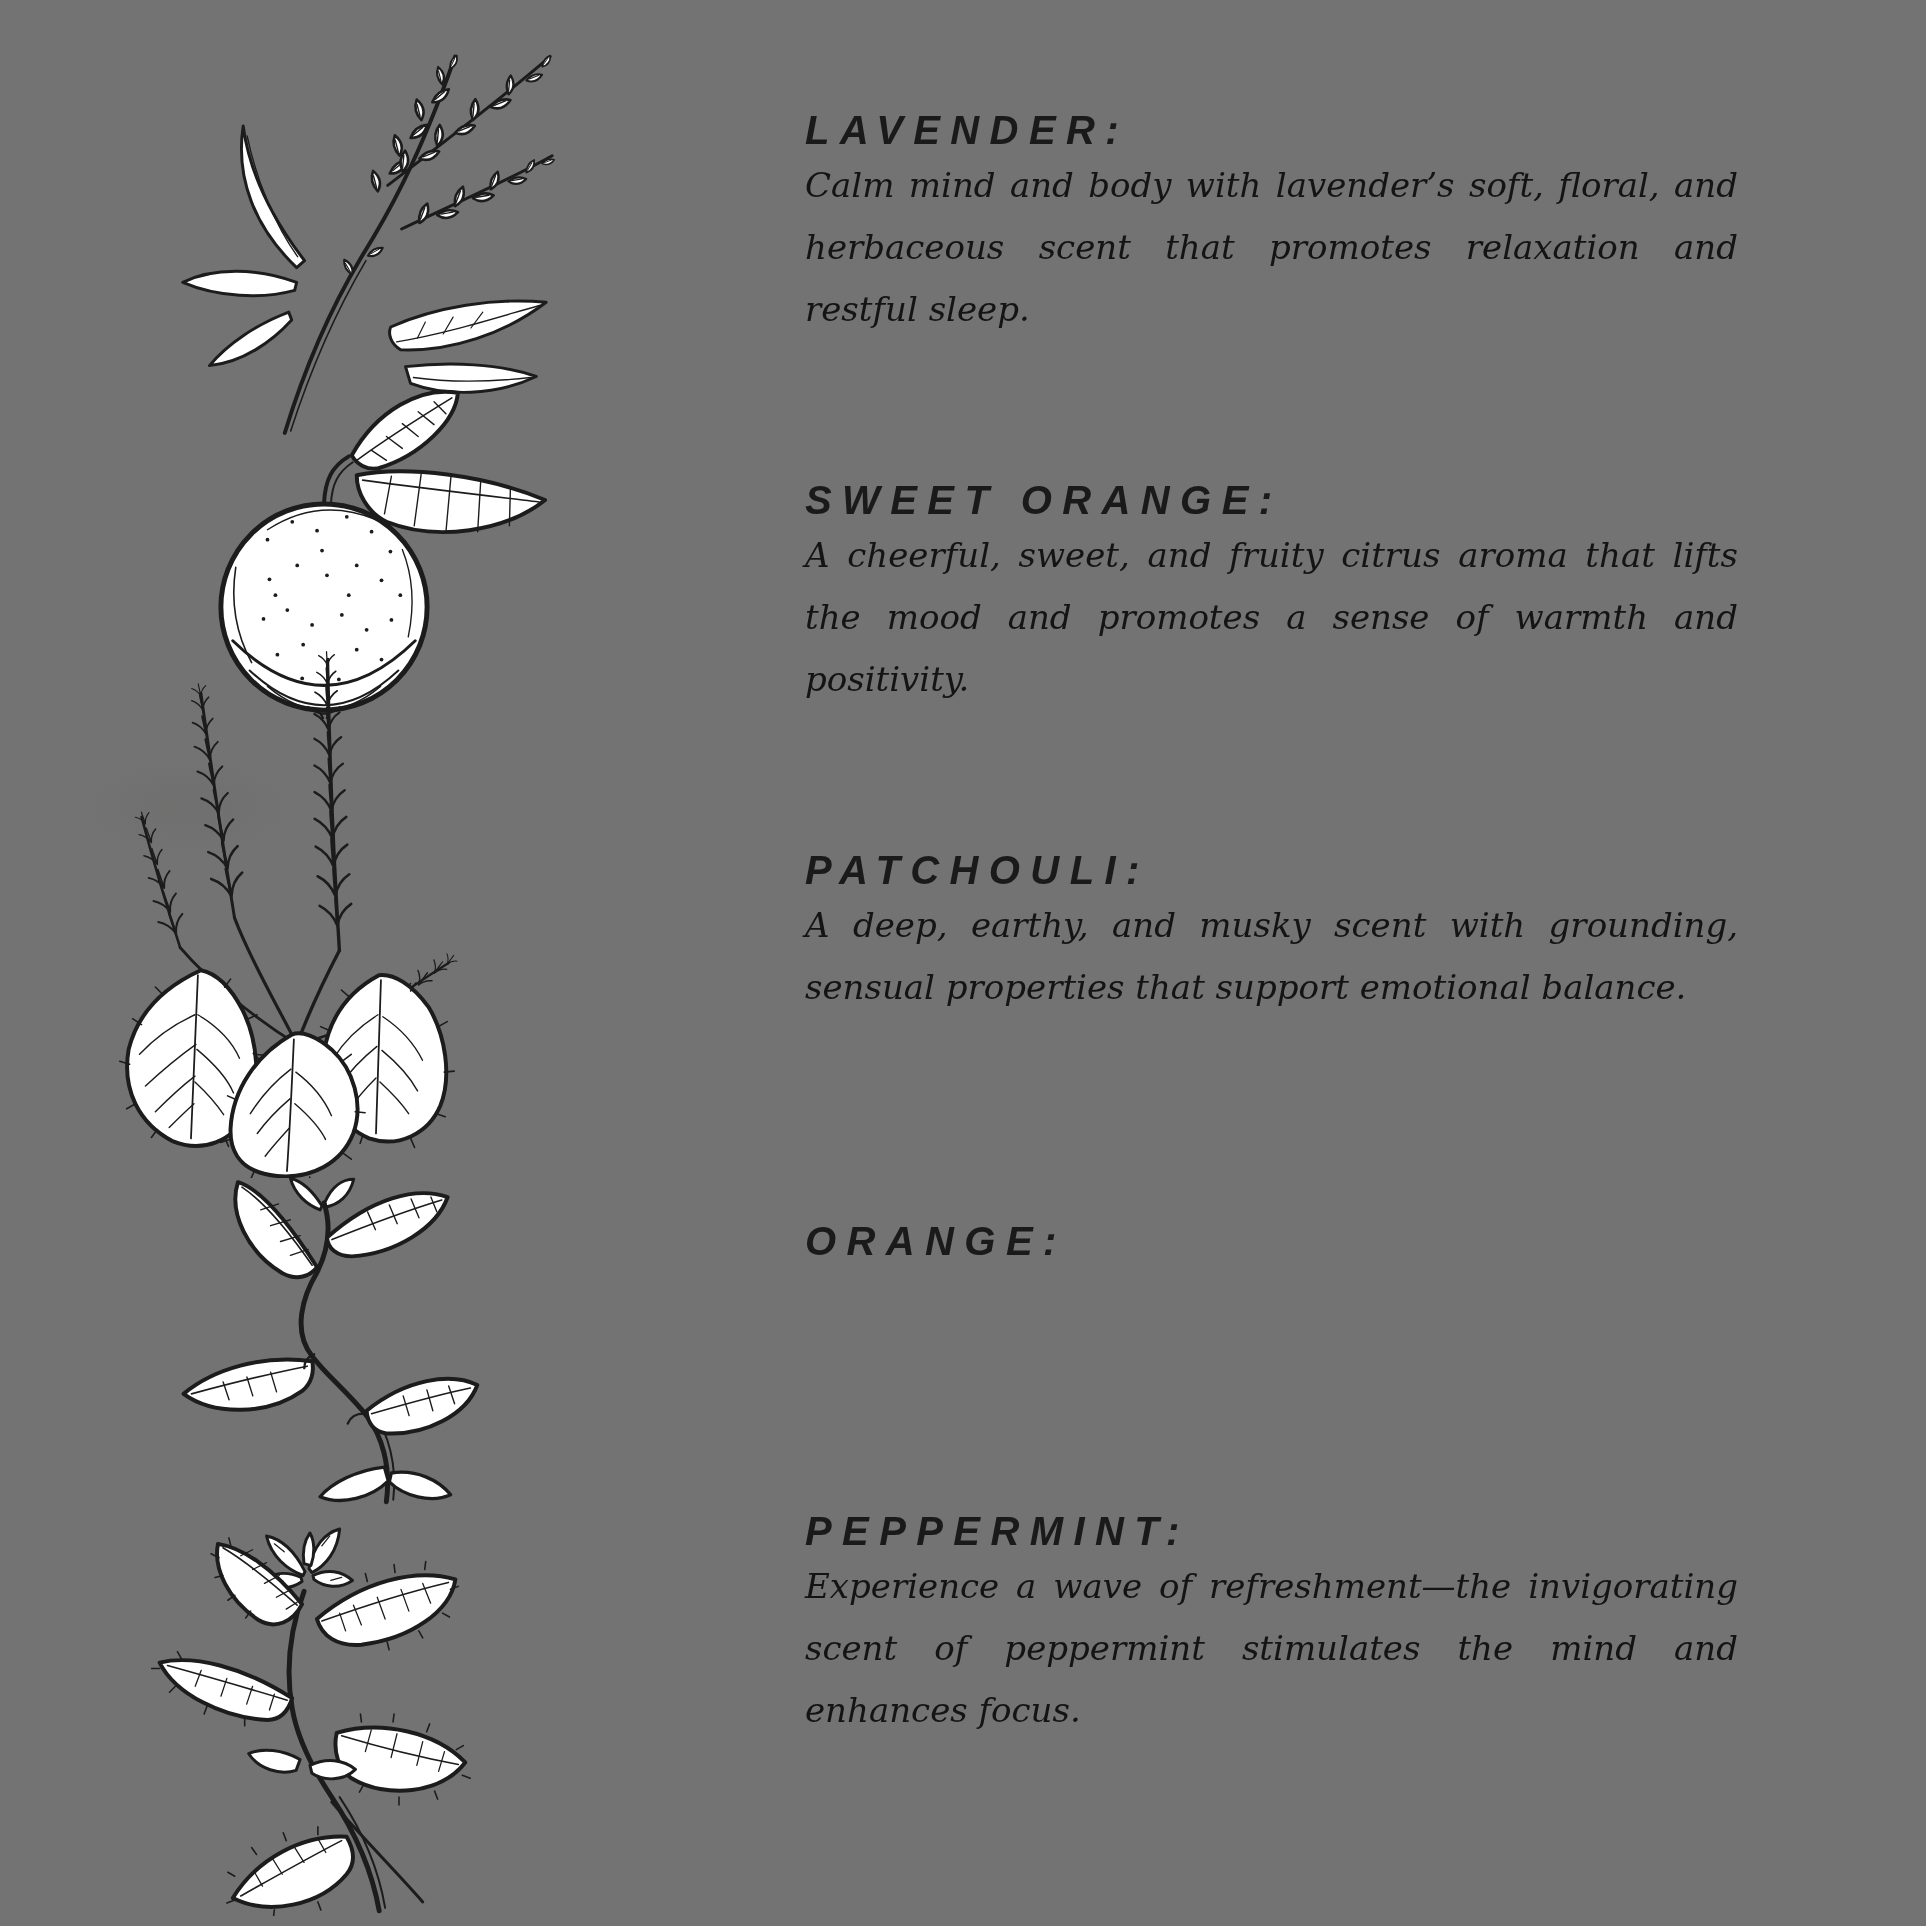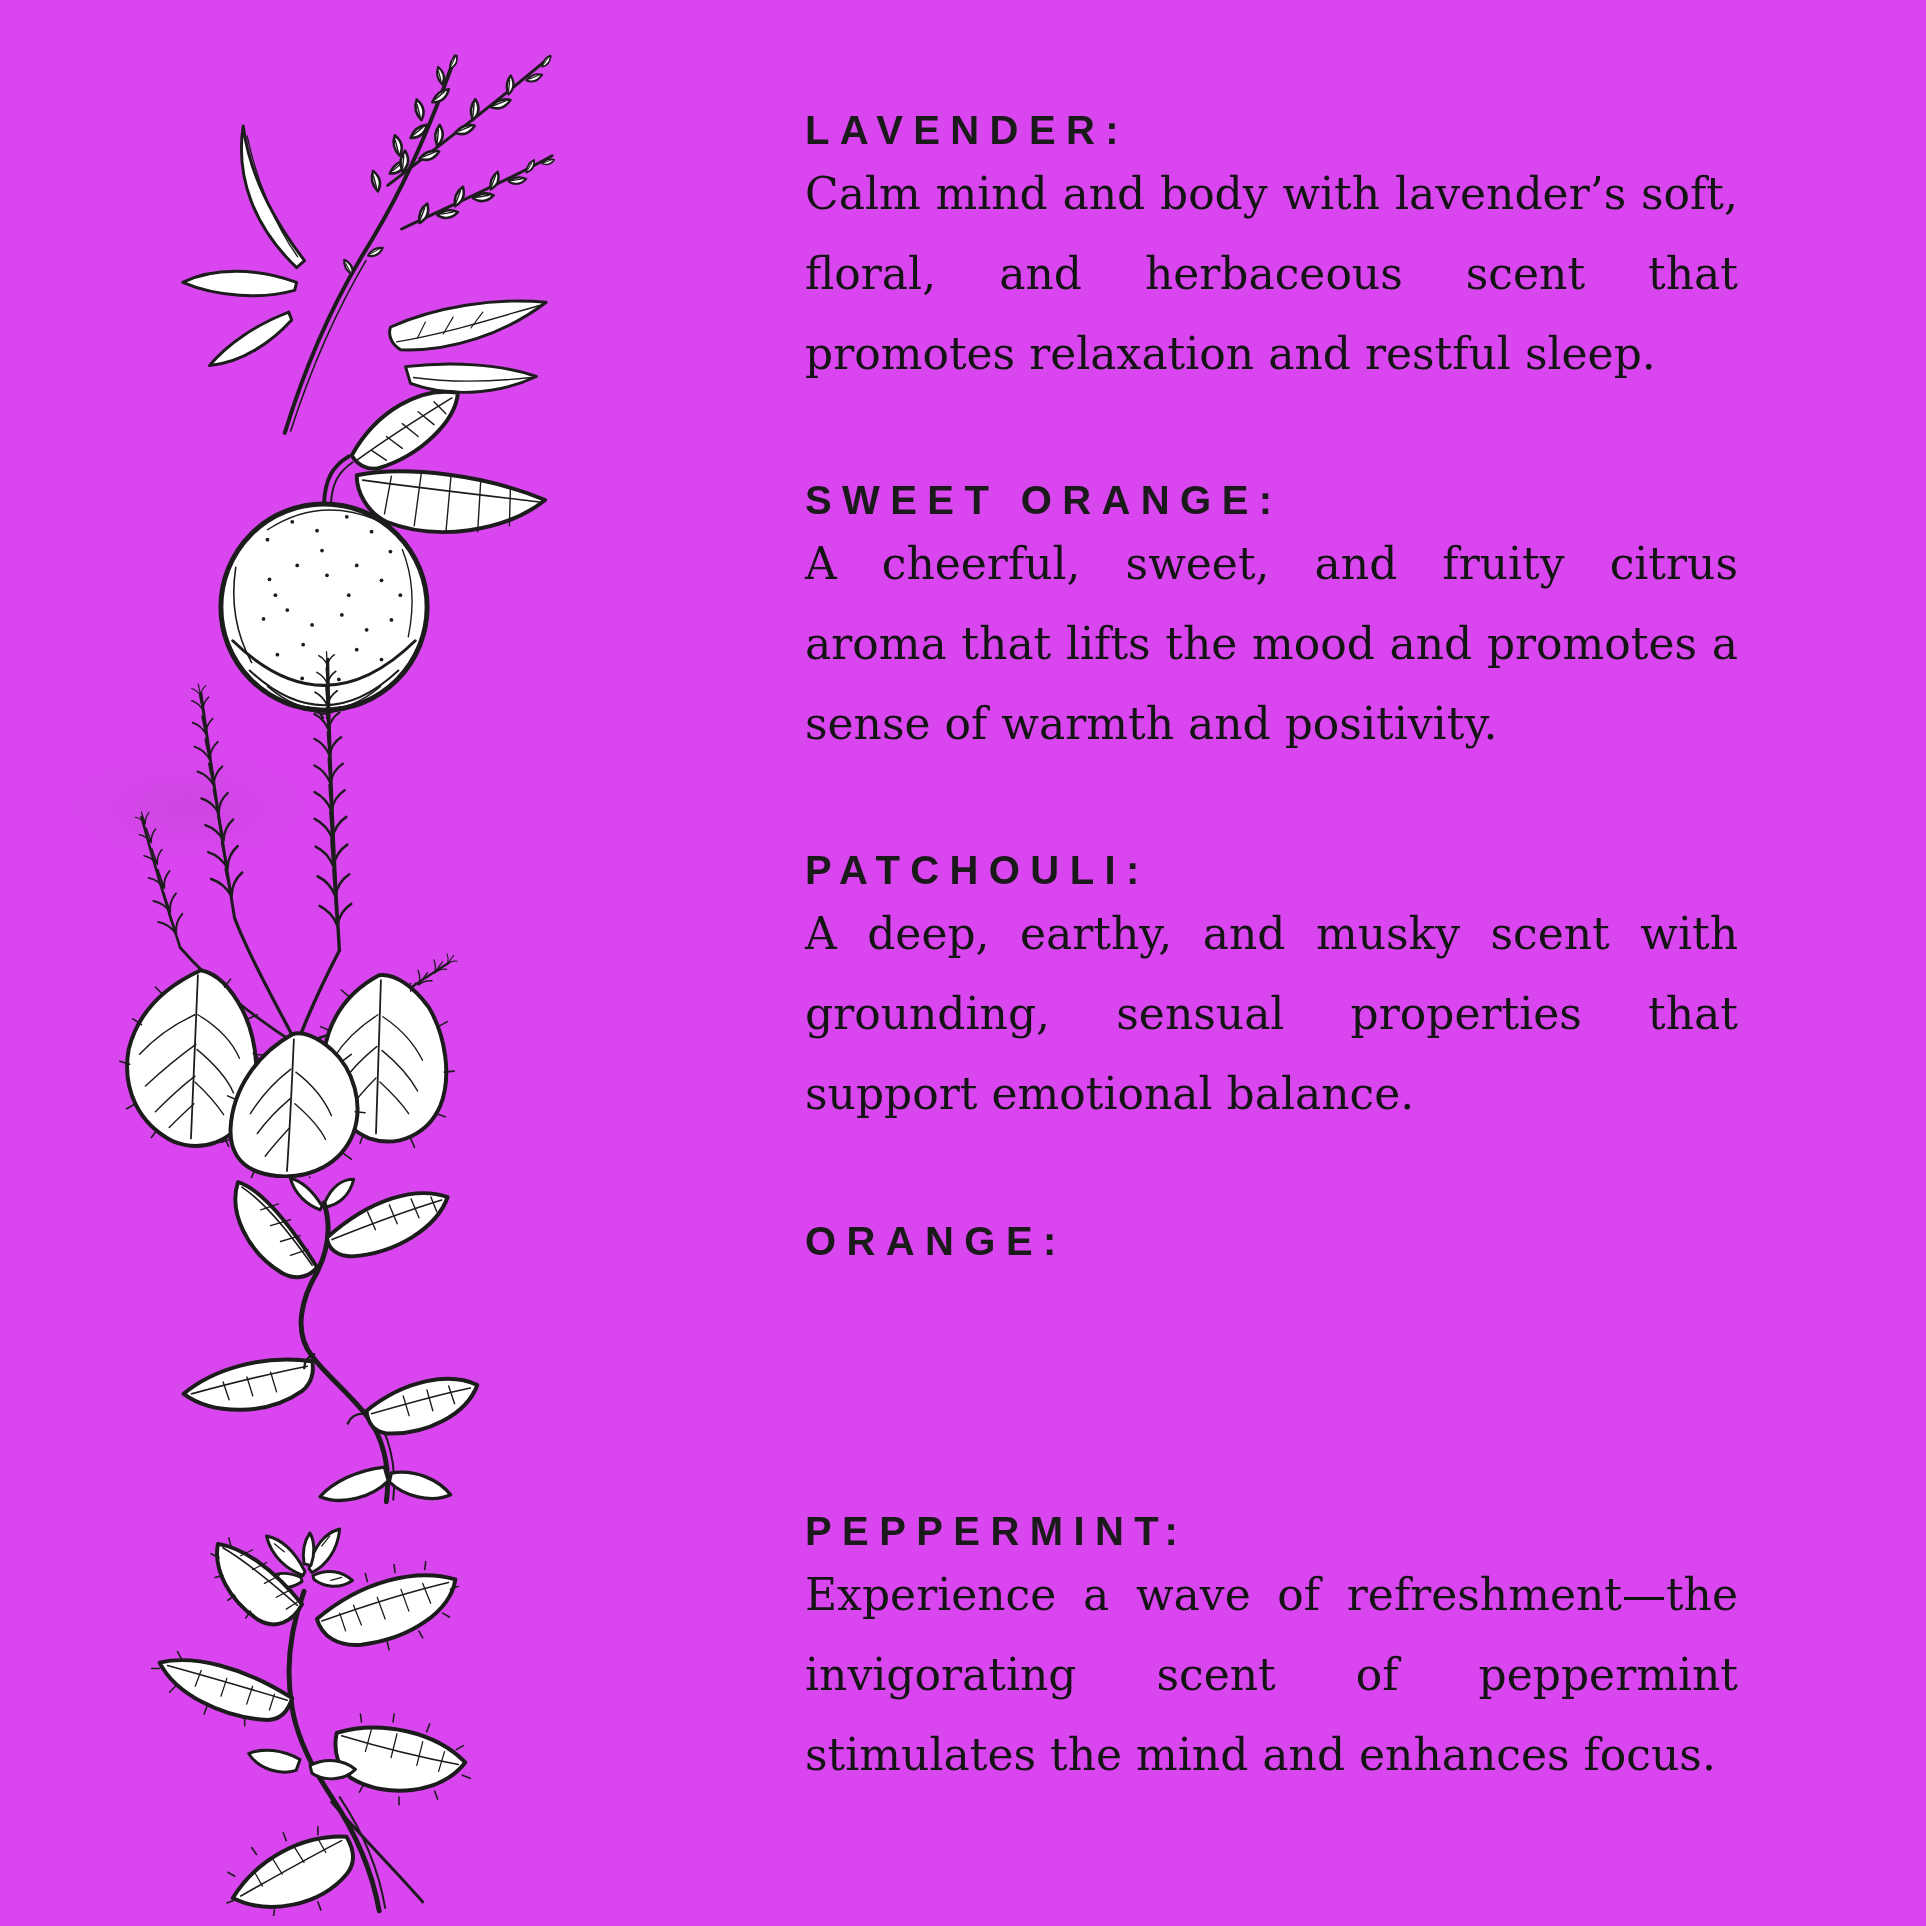--- a/index.html
+++ b/index.html
@@ -1,35 +1,35 @@
 <!DOCTYPE html>
 <html><head>
 <meta charset="utf-8">
 <style>
   html,body{margin:0;padding:0;background:#ffffff;}
   .canvas{
-    position:relative;width:1927px;height:1927px;background:#d946ef;
-    overflow:hidden;font-family:"Liberation Sans",sans-serif;color:#161616;
+    position:relative;width:1927px;height:1927px;background:#737373;
+    overflow:hidden;font-family:"Liberation Sans",sans-serif;color:#161616;font-style:italic;
   }
   .illus{position:absolute;}
   .illus svg{display:block;width:100%;height:100%;}
   .ink{stroke:#1c1c1c;fill:none;stroke-linecap:round;stroke-linejoin:round;}
   .inkfill{stroke:#1c1c1c;fill:#ffffff;stroke-linecap:round;stroke-linejoin:round;}
   .dot{fill:#1c1c1c;stroke:none;}
   .smudge{position:absolute;border-radius:50%;
     background:radial-gradient(closest-side,rgba(60,60,55,0.07),rgba(60,60,55,0));}
   .scent-section{position:absolute;left:805px;width:933px;}
   .scent-heading{
     font-family:"Liberation Sans",sans-serif;font-weight:700;
     font-size:40px;line-height:40px;letter-spacing:0.26em;
     color:#1a1a1a;margin:0 0 4px 0;
   }
   .scent-body{
     font-family:"DejaVu Serif","Liberation Serif",serif;
-    font-size:44px;line-height:80px;text-align:justify;
+    font-size:34px;line-height:62px;text-align:justify;
     color:#141414;margin:0;
   }
   .s1{top:110px;} .s2{top:480px;} .s3{top:850px;} .s4{top:1221px;} .s5{top:1511px;}
 </style>
 </head>
 <body>
 
 <div class="canvas">
 
   <div class="smudge" style="left:69px;top:752px;width:238px;height:109px;"></div>

